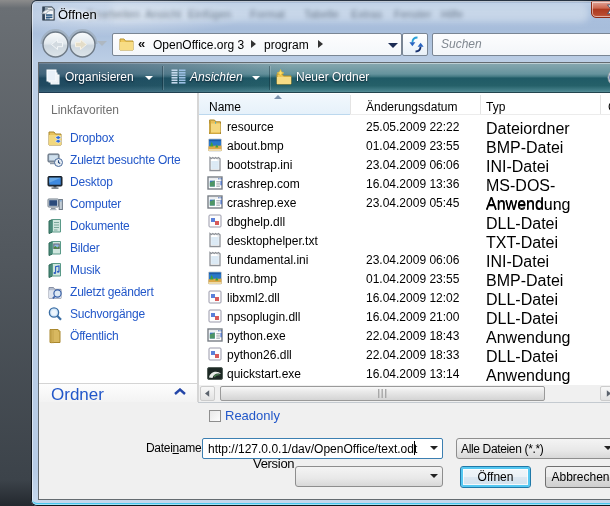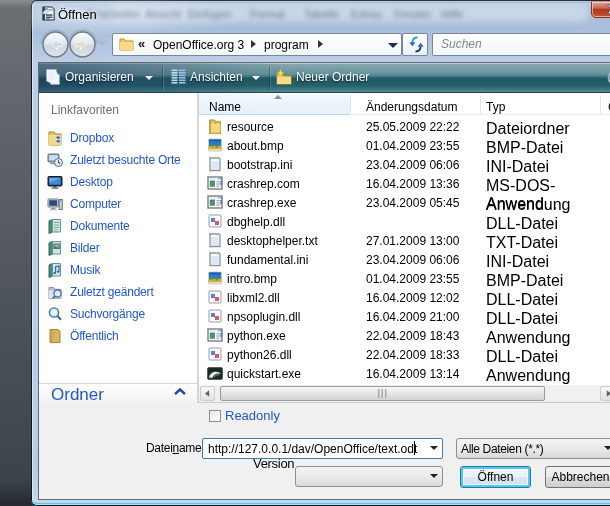--- a/index.html
+++ b/index.html
@@ -177,21 +177,21 @@
       </g>
       <g fill="#9cc0e4">
         <rect x="8" y="0.5" width="6.5" height="1.6"></rect>
         <rect x="8" y="3" width="6.5" height="1.6"></rect>
         <rect x="8" y="5.5" width="6.5" height="1.6"></rect>
         <rect x="8" y="8" width="6.5" height="1.6"></rect>
         <rect x="8" y="10.5" width="6.5" height="1.6"></rect>
         <rect x="8" y="13" width="6.5" height="1.6"></rect>
       </g>
     </svg>
-  <div class="abs tbtext" style="left:159px;">Ansichten</div>
+  <div class="abs tbtext" style="left:159px;font-style:italic;">Ansichten</div>
   <div class="abs tbcaret" style="left:221px;"></div>
   <svg class="abs" style="left:245px;top:69px" width="16" height="16" viewBox="0 0 16 16">
       <path d="M1 5 h5 l1.5 2 H15 v8 H1 z" fill="#f0c95c" stroke="#b89530"></path>
       <path d="M1 8 h14 v7 H1 z" fill="#f7dc85"></path>
       <path d="M4.5 0.5 l1 2.4 2.4 1 -2.4 1 -1 2.4 -1 -2.4 -2.4 -1 2.4 -1 z" fill="#ffe068" stroke="#e8b830" stroke-width="0.6"></path>
     </svg>
   <div class="abs tbtext" style="left:265px;">Neuer Ordner</div>
   <svg class="abs" style="left:576px;top:68px" width="19" height="19" viewBox="0 0 19 19">
     <defs>
         <radialGradient id="hb" cx="0.4" cy="0.3" r="0.9">
@@ -395,21 +395,20 @@
           <path d="M3 1.5 l1.4 1 1.4 -1 1.4 1 1.4 -1 1.4 1 1.4 -1 1.6 1.2 V14.5 H3 z" fill="#fff" stroke="#8e9298" stroke-width="1.3"></path>
           <path d="M10.5 2.5 l2.5 2 h-2.5 z" fill="#d8dce0"></path>
           <g stroke="#b8d4ea" stroke-width="1">
             <line x1="4.2" y1="6" x2="11.8" y2="6"></line>
             <line x1="4.2" y1="8" x2="11.8" y2="8"></line>
             <line x1="4.2" y1="10" x2="11.8" y2="10"></line>
             <line x1="4.2" y1="12" x2="11.8" y2="12"></line>
           </g>
         </svg>
         <div class="fname">desktophelper.txt</div>
-        <div class="fdate">27.01.2009 13:00</div>
         <div class="ftype">TXT-Datei</div>
       </div>
       <div class="abs row" style="top:250px">
         <svg class="ficon" viewBox="0 0 16 16">
           <path d="M3 1.5 l1.4 1 1.4 -1 1.4 1 1.4 -1 1.4 1 1.4 -1 1.6 1.2 V14.5 H3 z" fill="#fff" stroke="#8e9298" stroke-width="1.3"></path>
           <path d="M10.5 2.5 l2.5 2 h-2.5 z" fill="#d8dce0"></path>
           <g stroke="#b8d4ea" stroke-width="1">
             <line x1="4.2" y1="6" x2="11.8" y2="6"></line>
             <line x1="4.2" y1="8" x2="11.8" y2="8"></line>
             <line x1="4.2" y1="10" x2="11.8" y2="10"></line>

